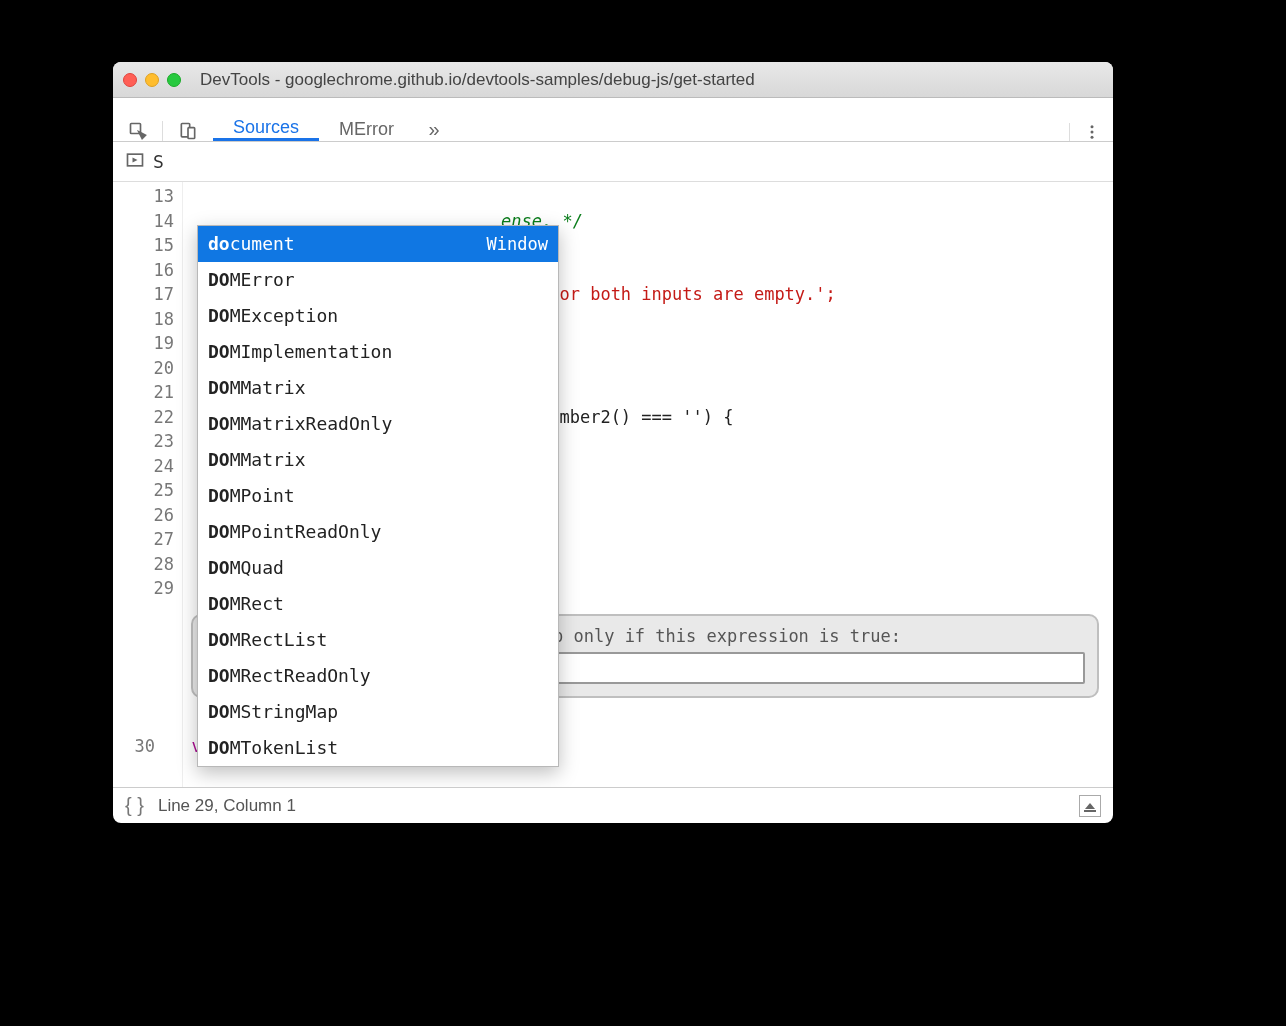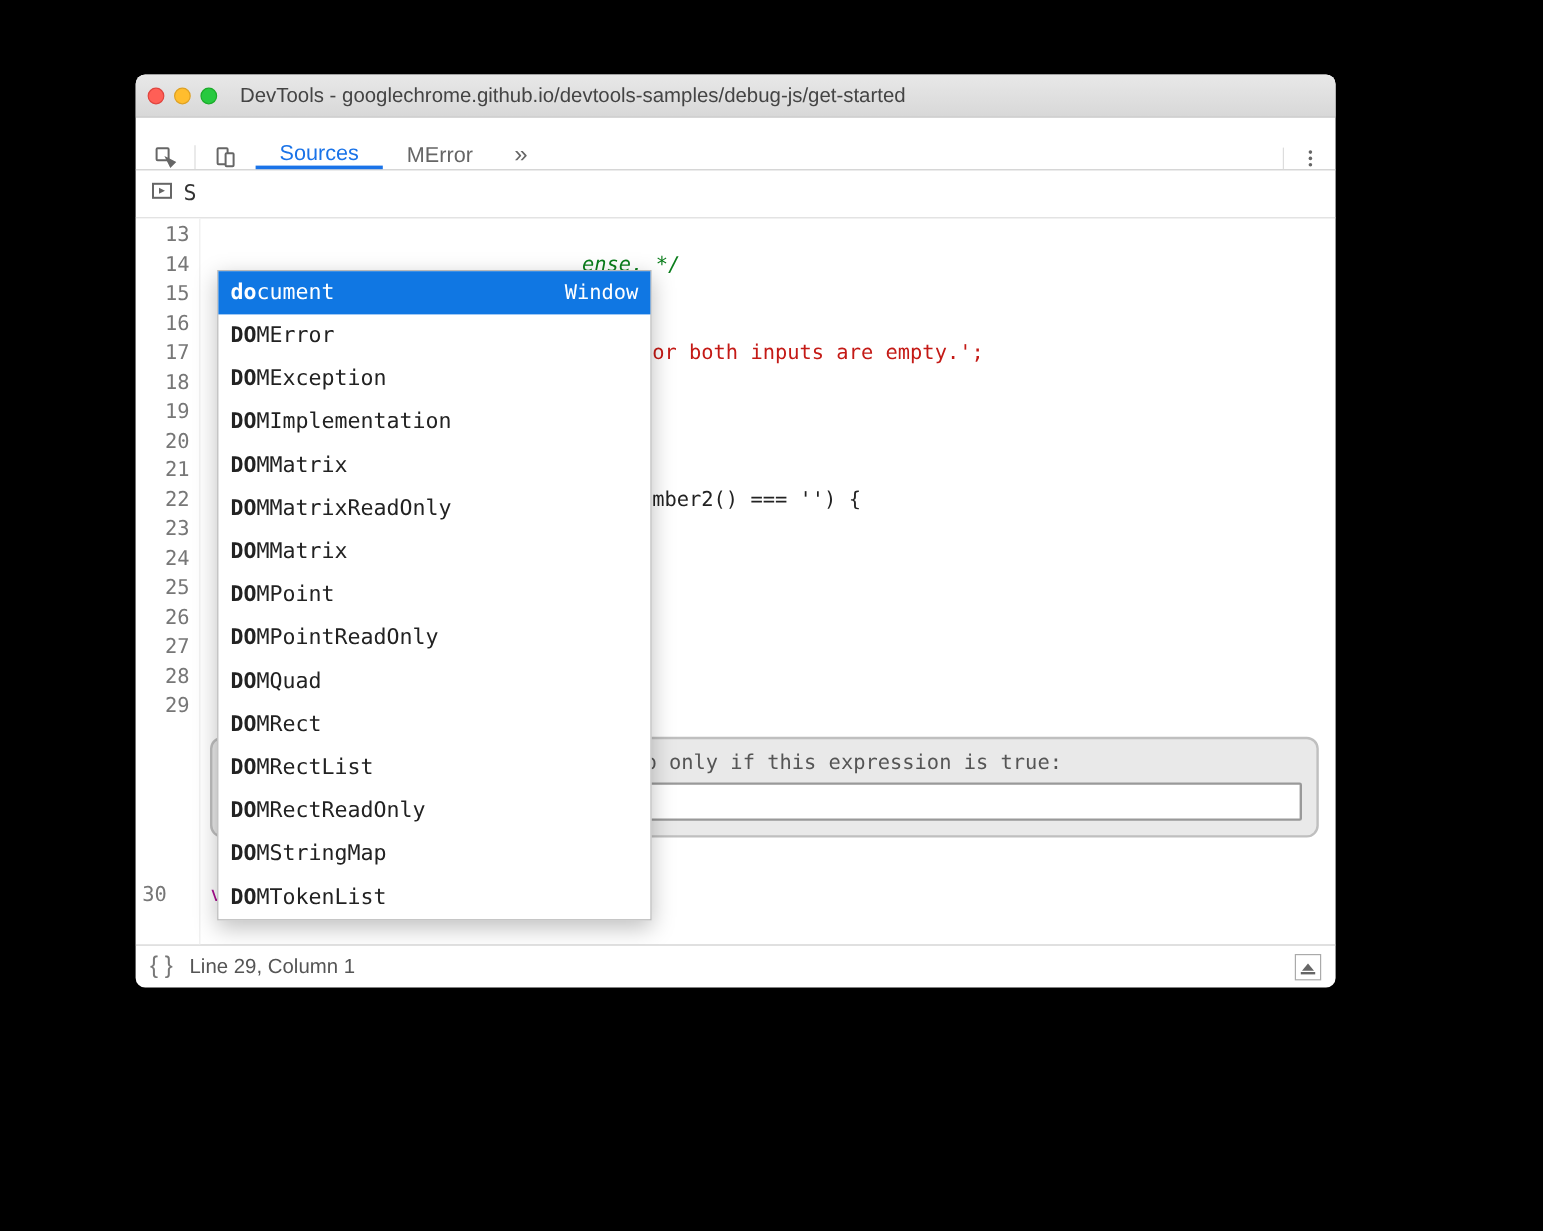--- a/index.html
+++ b/index.html
@@ -83,20 +83,21 @@
     .toolbar svg { width:20px; height:20px; fill:#666; }
     .toolbar-label { margin-left: 8px; font-size: 18px; color: #333; font-family: Menlo, Consolas, monospace; }
 
     .editor {
       flex: 1;
       display: flex;
       font-family: Menlo, Consolas, monospace;
       font-size: 17px;
       position: relative;
       overflow: hidden;
+      margin-left: 16px;
     }
     .gutter {
       width: 54px;
       background: #fff;
       border-right: 1px solid #eee;
       text-align: right;
       padding-right: 8px;
       color: #777;
       line-height: 24.5px;
       padding-top: 2px;

